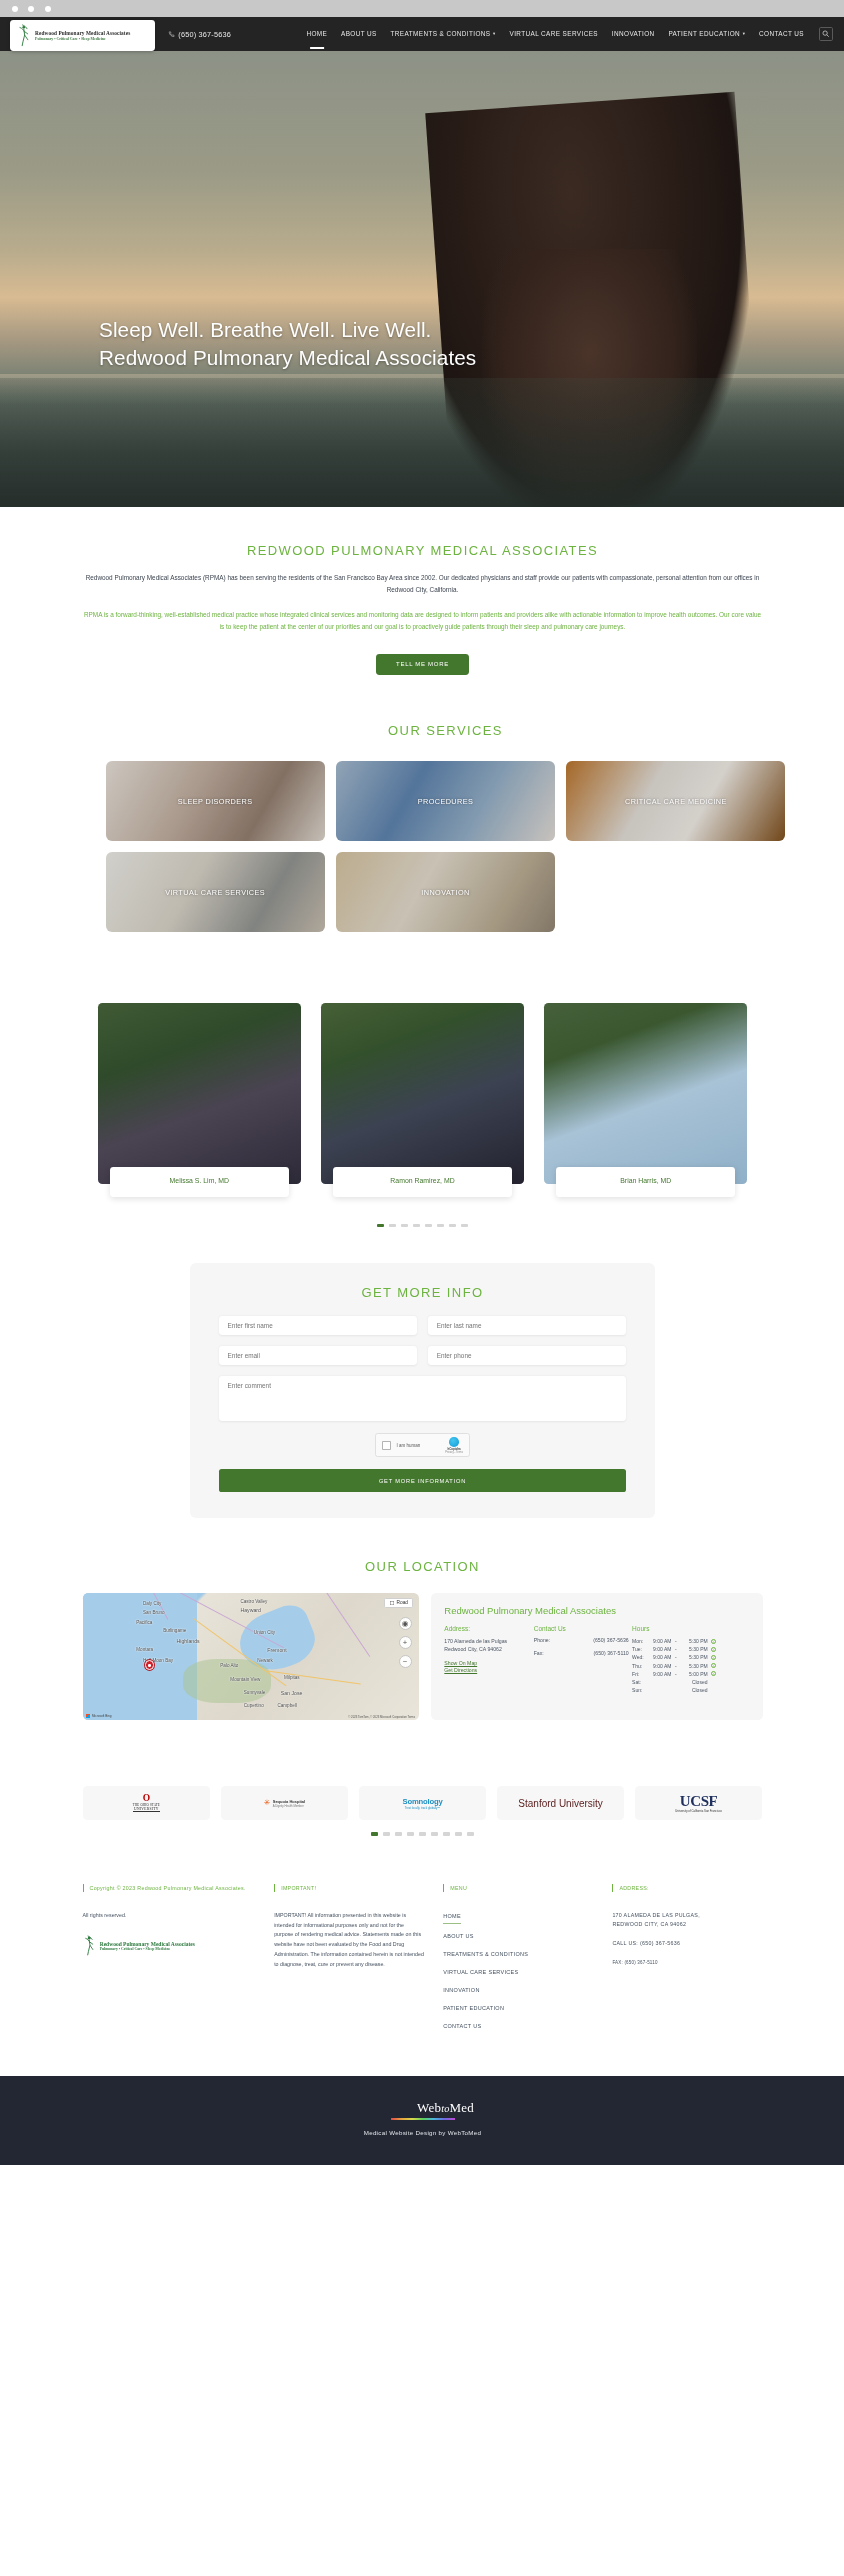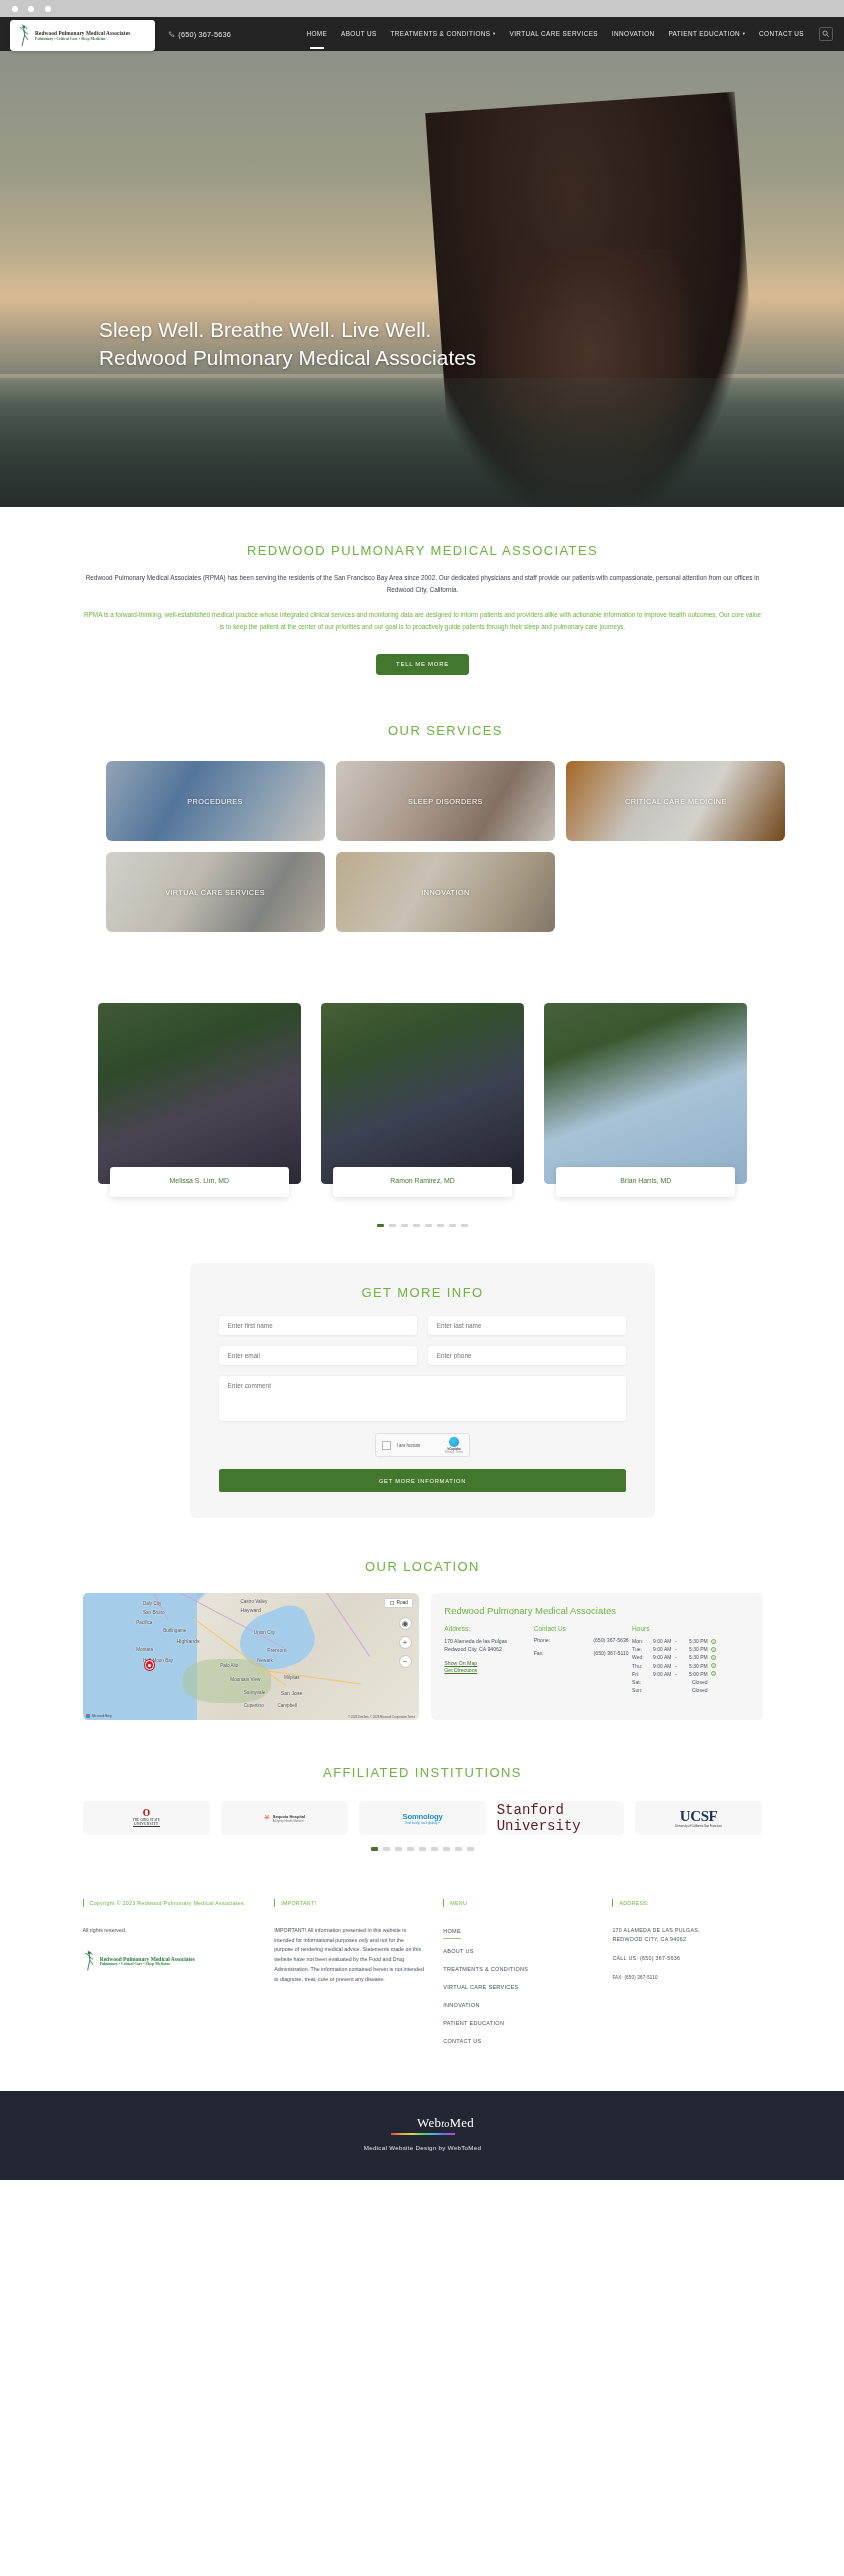--- a/index.html
+++ b/index.html
@@ -144,21 +144,21 @@
   .af-card { height:34px; background:#f7f7f7; border-radius:4.3px; display:flex; align-items:center; justify-content:center; cursor:pointer; }
   .af-osu-o { color:#bb0000; font-family:"Liberation Serif",serif; font-weight:bold; font-size:9.5px; line-height:1; }
   .af-osu-t { font-family:"Liberation Serif",serif; font-size:3.1px; color:#222; letter-spacing:0.2px; }
   .af-osu-u { font-family:"Liberation Serif",serif; font-size:3.6px; color:#222; letter-spacing:0.3px; border-bottom:0.5px solid #333; }
   .af-seq { display:flex; align-items:center; gap:2.6px; }
   .af-seq-x { color:#e8601c; font-size:7.7px; line-height:1; }
   .af-seq-n { font-size:4px; color:#333; font-weight:bold; }
   .af-seq-s { font-size:2.8px; color:#777; }
   .af-som { color:#1f8fc4; font-size:7.7px; font-weight:bold; letter-spacing:-0.2px; }
   .af-som-s { font-size:2.8px; color:#1f8fc4; text-align:center; }
-  .af-stan { font-family:Liberation Mono, monospace; color:#5a1d1d; font-size:14px; }
+  .af-stan { font-family:Liberation Sans, sans-serif; color:#5a1d1d; font-size:10px; }
   .af-ucsf { font-family:"Liberation Serif",serif; color:#1f2f5e; font-size:15px; font-weight:bold; letter-spacing:-0.4px; }
   .af-ucsf-s { font-size:2.8px; color:#333; text-align:center; line-height:1.25; }
 
   
   .footer { padding:48px 0 38px; }
   .f-grid { display:grid; grid-template-columns:1.15fr 1fr 1fr 1fr; gap:19px; }
   .f-head { color:#6cb33f; font-size:5.3px; letter-spacing:0.3px; border-left:1.4px solid #6cb33f; padding-left:6px; line-height:1.55; }
   .f-body { margin-top:19px; font-size:5.3px; line-height:1.85; color:#44505f; }
   .f-logo { margin-top:13.8px; display:flex; align-items:center; gap:1.7px; }
   .f-logo-t { font-family:"Liberation Serif",serif; font-size:5.5px; color:#2d7a3e; font-weight:bold; }
@@ -260,27 +260,27 @@
     <p>Redwood Pulmonary Medical Associates (RPMA) has been serving the residents of the San Francisco Bay Area since 2002. Our dedicated physicians and staff provide our patients with compassionate, personal attention from our offices in Redwood City, California.</p>
     <p class="green">RPMA is a forward-thinking, well-established medical practice whose integrated clinical services and monitoring data are designed to inform patients and providers alike with actionable information to improve health outcomes. Our core value is to keep the patient at the center of our priorities and our goal is to proactively guide patients through their sleep and pulmonary care journeys.</p>
     <button class="btn-green">TELL ME MORE</button>
   </div>
 </div>
 
 <div class="section services">
   <div class="container">
     <div class="sec-title">OUR SERVICES</div>
     <div class="svc-grid">
+      <div class="svc-card c2">
+          <div class="ov"></div>
+          <div class="svc-label">SLEEP DISORDERS</div>
+        </div>
       <div class="svc-card c3">
           <div class="ov"></div>
           <div class="svc-label">PROCEDURES</div>
-        </div>
-      <div class="svc-card c2">
-          <div class="ov"></div>
-          <div class="svc-label">SLEEP DISORDERS</div>
         </div>
       <div class="svc-card c4">
           <div class="ov"></div>
           <div class="svc-label">CRITICAL CARE MEDICINE</div>
         </div>
       <div class="svc-card c5">
           <div class="ov"></div>
           <div class="svc-label">VIRTUAL CARE SERVICES</div>
         </div>
       <div class="svc-card c6">
@@ -472,21 +472,20 @@
               </div>
           </div>
         </div>
       </div>
     </div>
   </div>
 </div>
 
 <div class="section affil">
   <div class="container">
-    <div class="sec-title">AFFILIATED INSTITUTIONS</div>
     <div class="af-grid">
       <div class="af-card">
         <div style="text-align:center;">
           <div class="af-osu-o">O</div>
           <div class="af-osu-t">THE OHIO STATE</div>
           <div class="af-osu-u">UNIVERSITY</div>
         </div>
       </div>
       <div class="af-card">
         <div class="af-seq">

